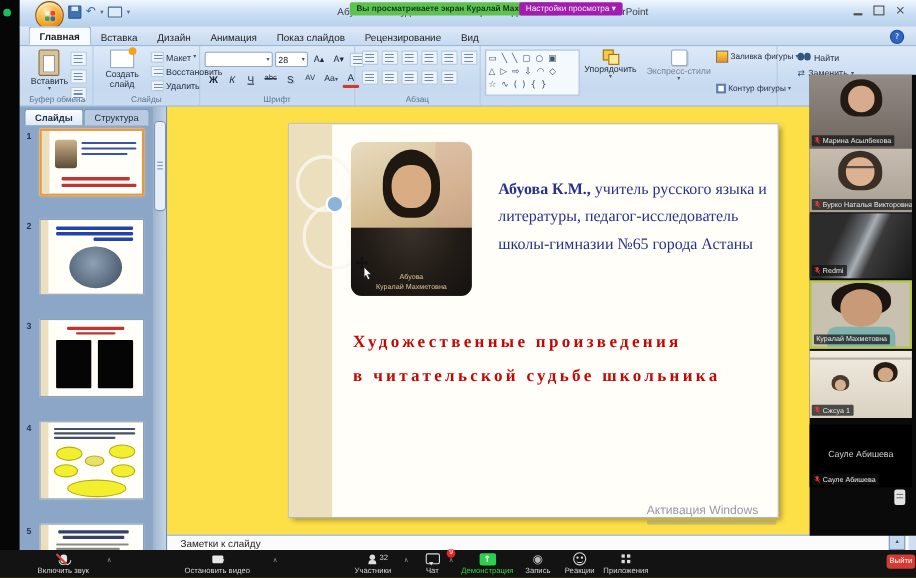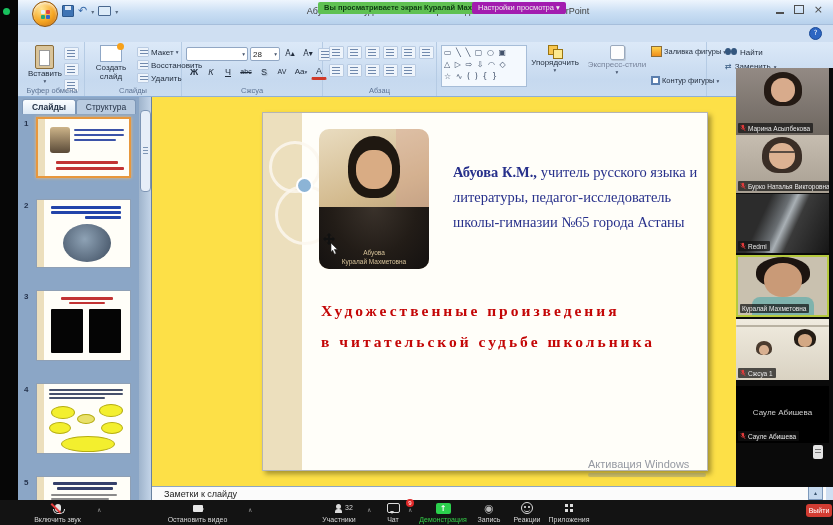--- a/index.html
+++ b/index.html
@@ -190,20 +190,29 @@
         <span class="qcaret glyph">▾</span>
       </div>
       <div class="abs wtitle">Абуова К.М. художественные произведения — Microsoft PowerPoint</div>
       <div class="abs wctrl">
         <span class="wmin"></span>
         <span class="wres"></span>
         <span class="wclose glyph">×</span>
       </div>
     </div>
 
+    <div class="abs tabsrow">
+      <div class="rtab active">Главная</div>
+      <div class="rtab">Вставка</div>
+      <div class="rtab">Дизайн</div>
+      <div class="rtab">Анимация</div>
+      <div class="rtab">Показ слайдов</div>
+      <div class="rtab">Рецензирование</div>
+      <div class="rtab">Вид</div>
+    </div>
     <div class="abs helpbtn glyph">?</div>
 
     <div class="abs ribbon">
 
       <div class="gr" style="left:2px;width:65px;">
         <div class="abs" style="left:8px;top:3px;text-align:center;">
           <div class="clipic" style="margin:0 auto;"></div>
           <div class="btxt">Вставить</div>
           <div class="caret glyph">▾</div>
         </div>
@@ -255,21 +264,21 @@
         <div class="abs" style="left:4px;top:22px;display:flex;gap:1px;align-items:center;">
           <span class="fbtn" style="font-weight:bold;">Ж</span>
           <span class="fbtn" style="font-style:italic;">К</span>
           <span class="fbtn" style="text-decoration:underline;">Ч</span>
           <span class="fbtn" style="font-size:7px;text-decoration:line-through;width:16px;">abc</span>
           <span class="fbtn" style="text-shadow:1px 1px 1px #9ab;">S</span>
           <span class="fbtn" style="font-size:7px;width:16px;">AV</span>
           <span class="fbtn" style="font-size:8px;width:16px;"><b style="font-weight:normal;margin-top:39px;">Aa</b><b class="caret glyph">▾</b></span>
           <span class="fbtn" style="border-bottom:3px solid #d03a2a;height:11px;line-height:11px;">А</span>
         </div>
-        <div class="grl">Сжсуа</div>
+        <div class="grl">Шрифт</div>
       </div>
 
       <div class="gr" style="left:305px;width:114px;">
         <div class="abs" style="left:6px;top:4px;display:flex;gap:3px;">
           <span class="mi"></span>
           <span class="mi"></span>
           <span class="mi"></span>
           <span class="mi"></span>
           <span class="mi"></span>
           <span class="mi"></span>

